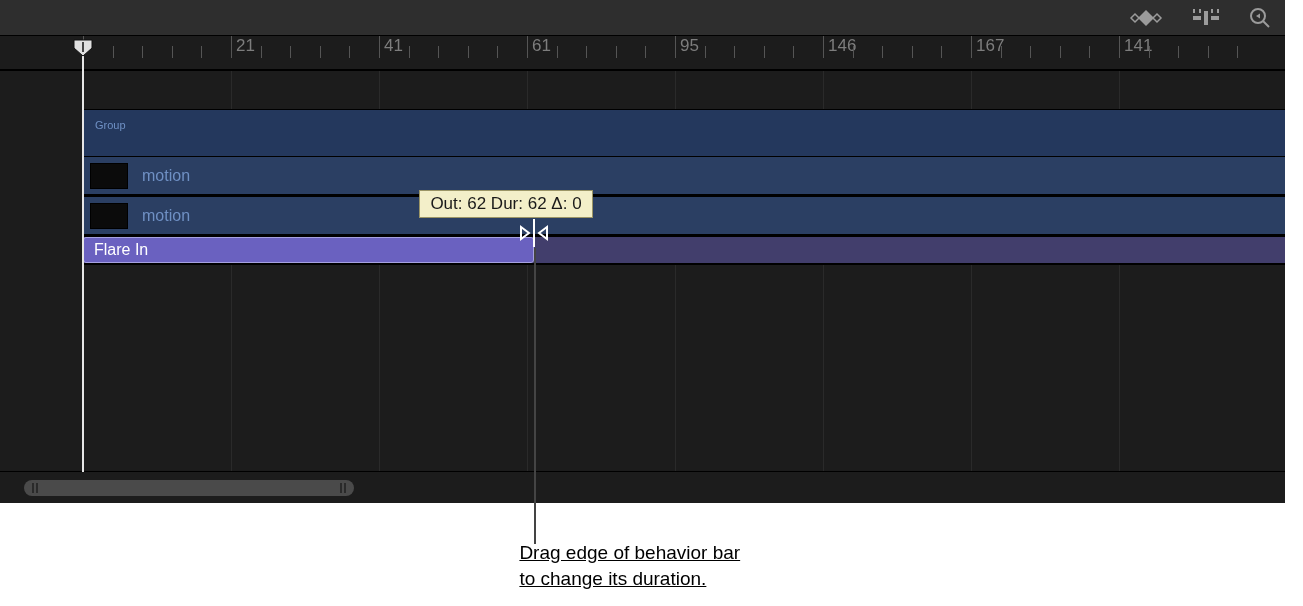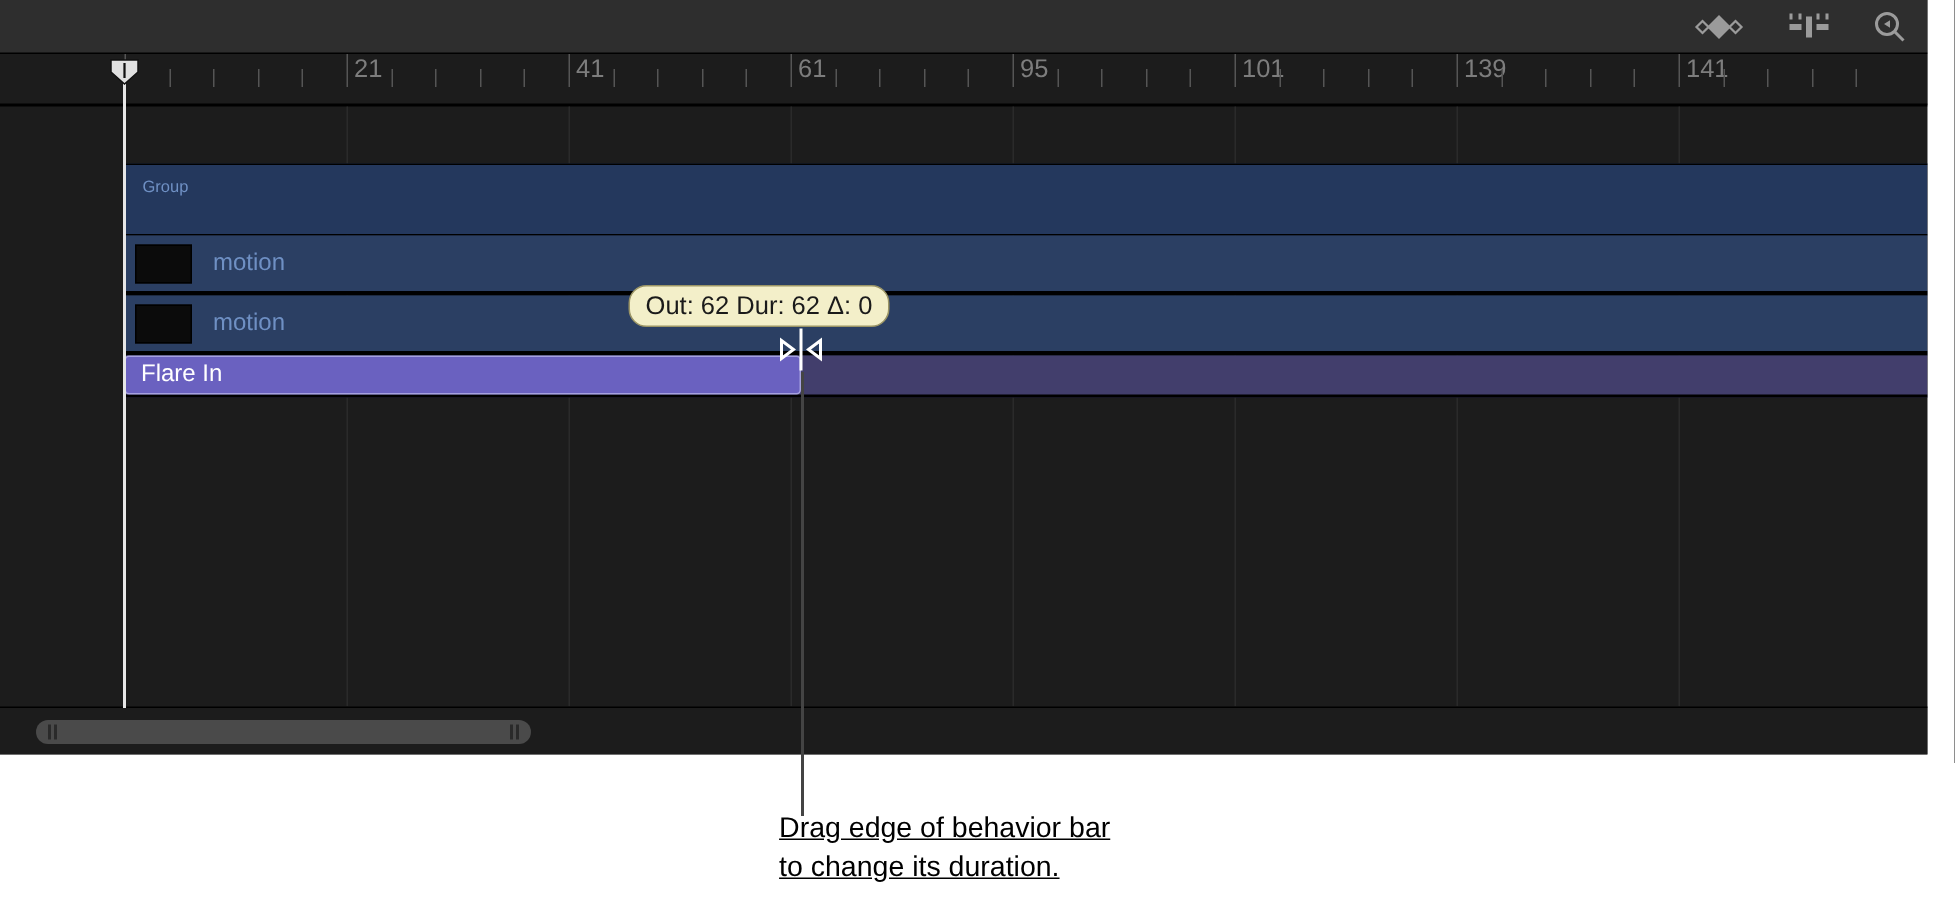--- a/index.html
+++ b/index.html
@@ -161,21 +161,21 @@
   
   .tt {
     position:absolute;
     background:var(--tooltip-bg);
     color:var(--tooltip-text);
     border:1px solid #9b9566;
     font-size:17px;
     padding:3px 10px;
     white-space:nowrap;
     z-index:25;
-    border-radius:12px;
+    border-radius:0;
   }
 
   
   .scrollbar-outer {
     position:absolute; left:0; right:0; bottom:0;
     height:32px;
     background:var(--bg-dark);
     border-top:1px solid var(--border-dark);
   }
   .scrollbar-thumb {
@@ -264,27 +264,27 @@
         <div class="tick" style="left: 503.2px;"></div>
         <div class="tick" style="left: 532.8px;"></div>
         <div class="tick" style="left: 562.4px;"></div>
         <div class="tick major" style="left: 592px;"></div>
         <div class="tick-label" style="left: 592px;">95</div>
         <div class="tick" style="left: 621.6px;"></div>
         <div class="tick" style="left: 651.2px;"></div>
         <div class="tick" style="left: 680.8px;"></div>
         <div class="tick" style="left: 710.4px;"></div>
         <div class="tick major" style="left: 740px;"></div>
-        <div class="tick-label" style="left: 740px;">101</div>
+        <div class="tick-label" style="left: 740px;">146</div>
         <div class="tick" style="left: 769.6px;"></div>
         <div class="tick" style="left: 799.2px;"></div>
         <div class="tick" style="left: 828.8px;"></div>
         <div class="tick" style="left: 858.4px;"></div>
         <div class="tick major" style="left: 888px;"></div>
-        <div class="tick-label" style="left: 888px;">139</div>
+        <div class="tick-label" style="left: 888px;">167</div>
         <div class="tick" style="left: 917.6px;"></div>
         <div class="tick" style="left: 947.2px;"></div>
         <div class="tick" style="left: 976.8px;"></div>
         <div class="tick" style="left: 1006.4px;"></div>
         <div class="tick major" style="left: 1036px;"></div>
         <div class="tick-label" style="left: 1036px;">141</div>
         <div class="tick" style="left: 1065.6px;"></div>
         <div class="tick" style="left: 1095.2px;"></div>
         <div class="tick" style="left: 1124.8px;"></div>
         <div class="tick" style="left: 1154.4px;"></div>

